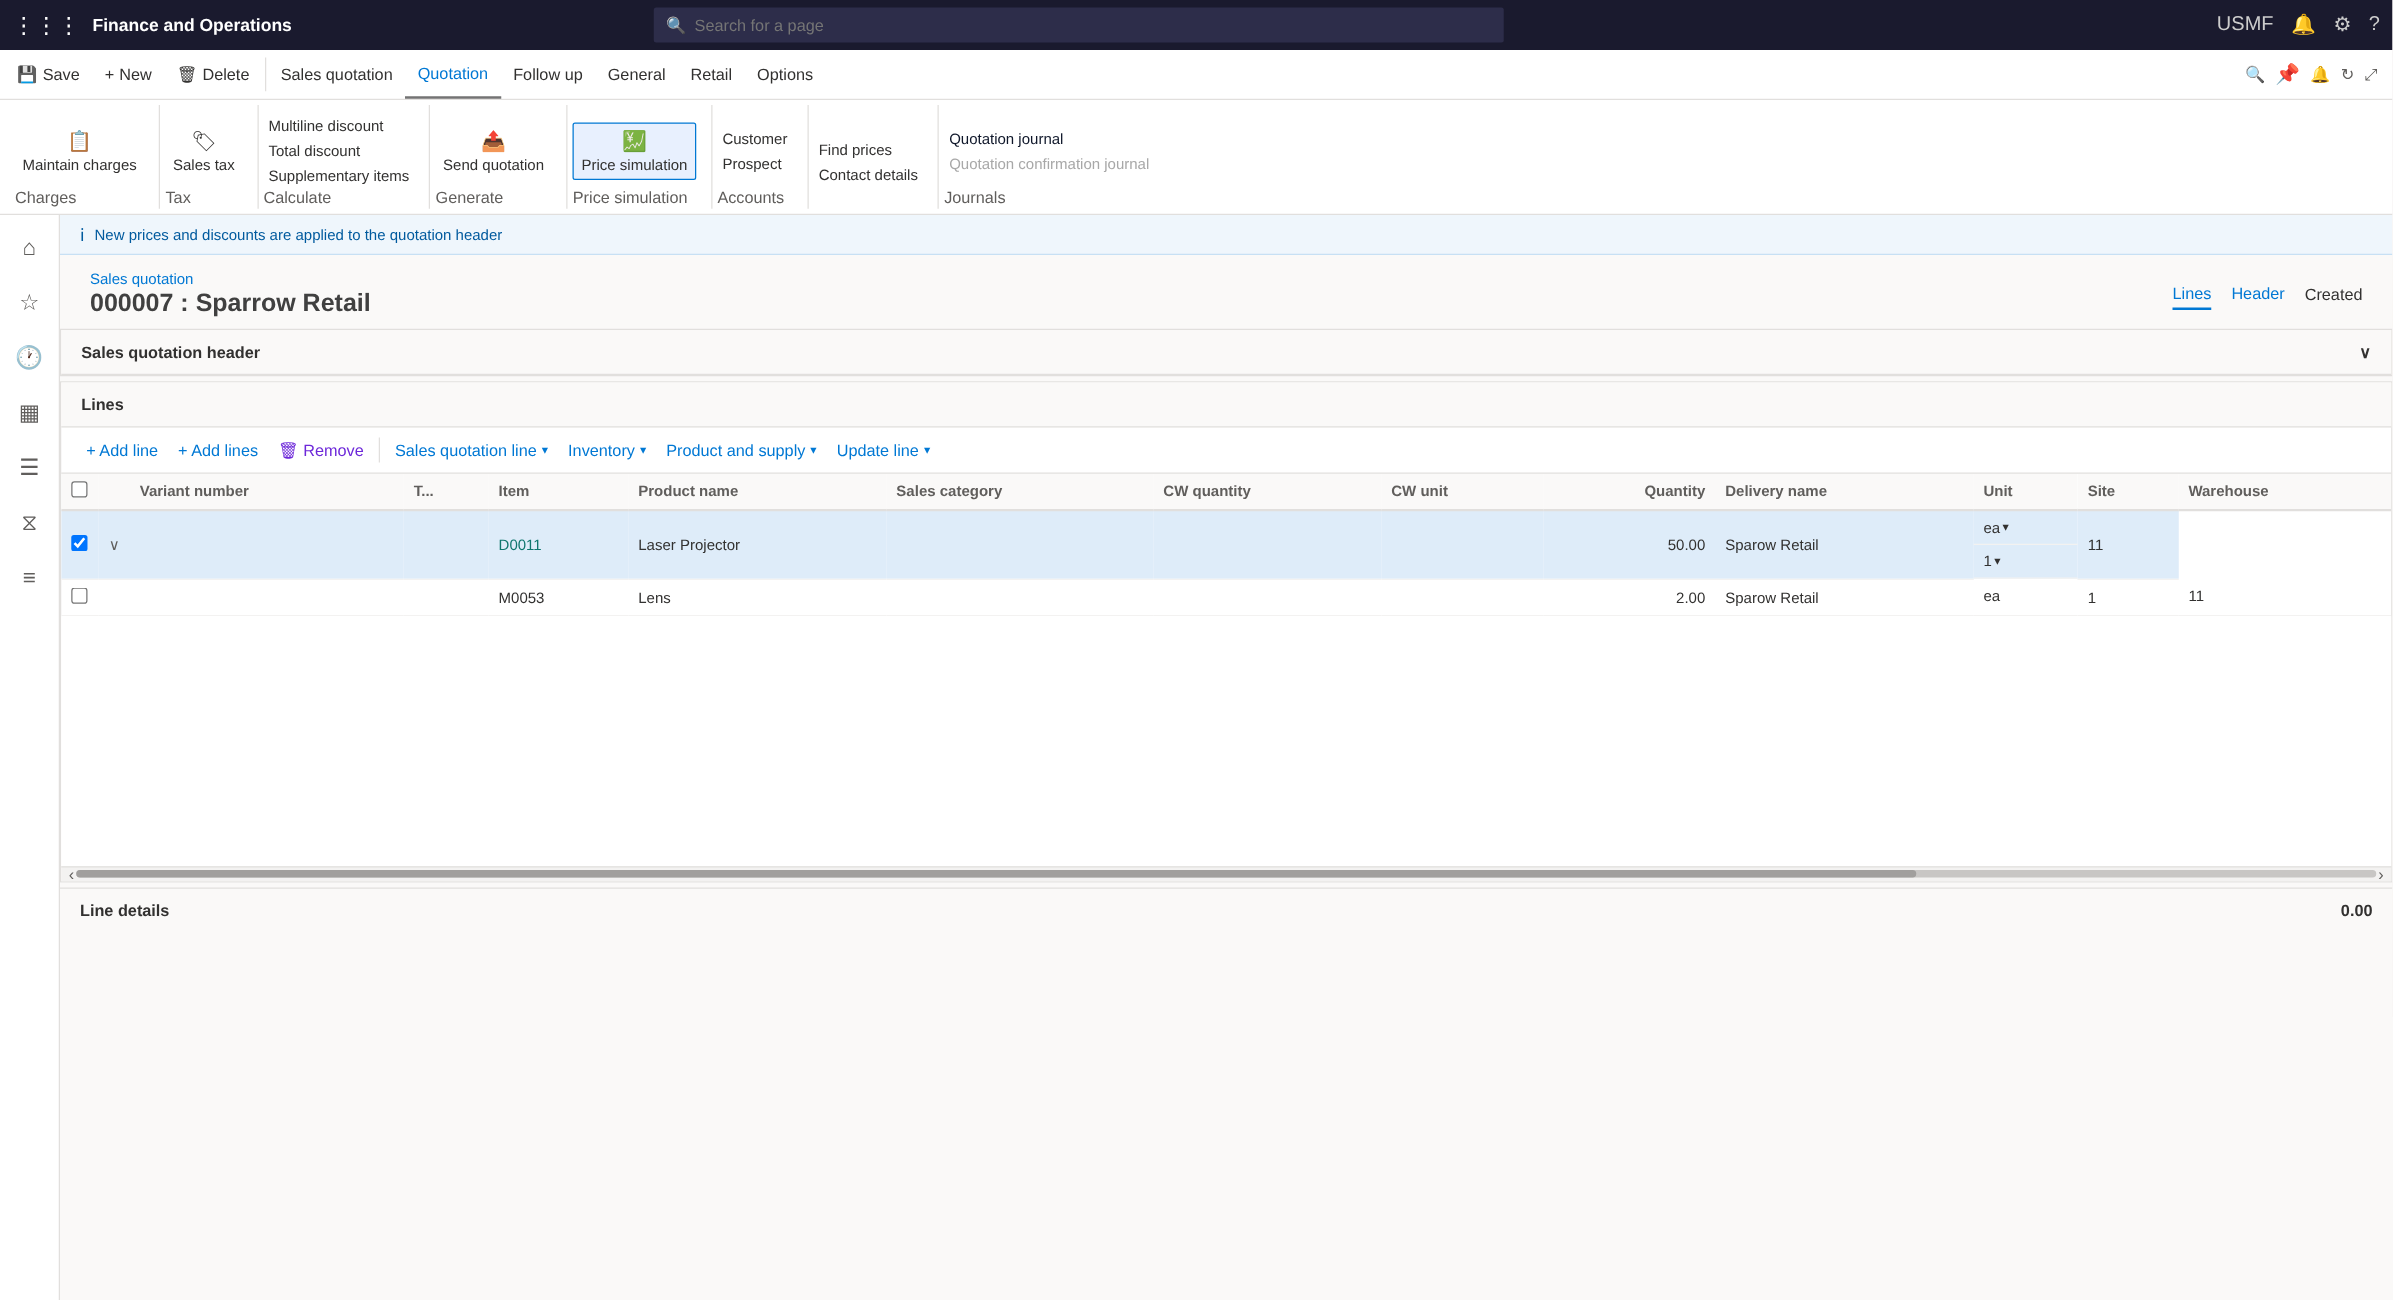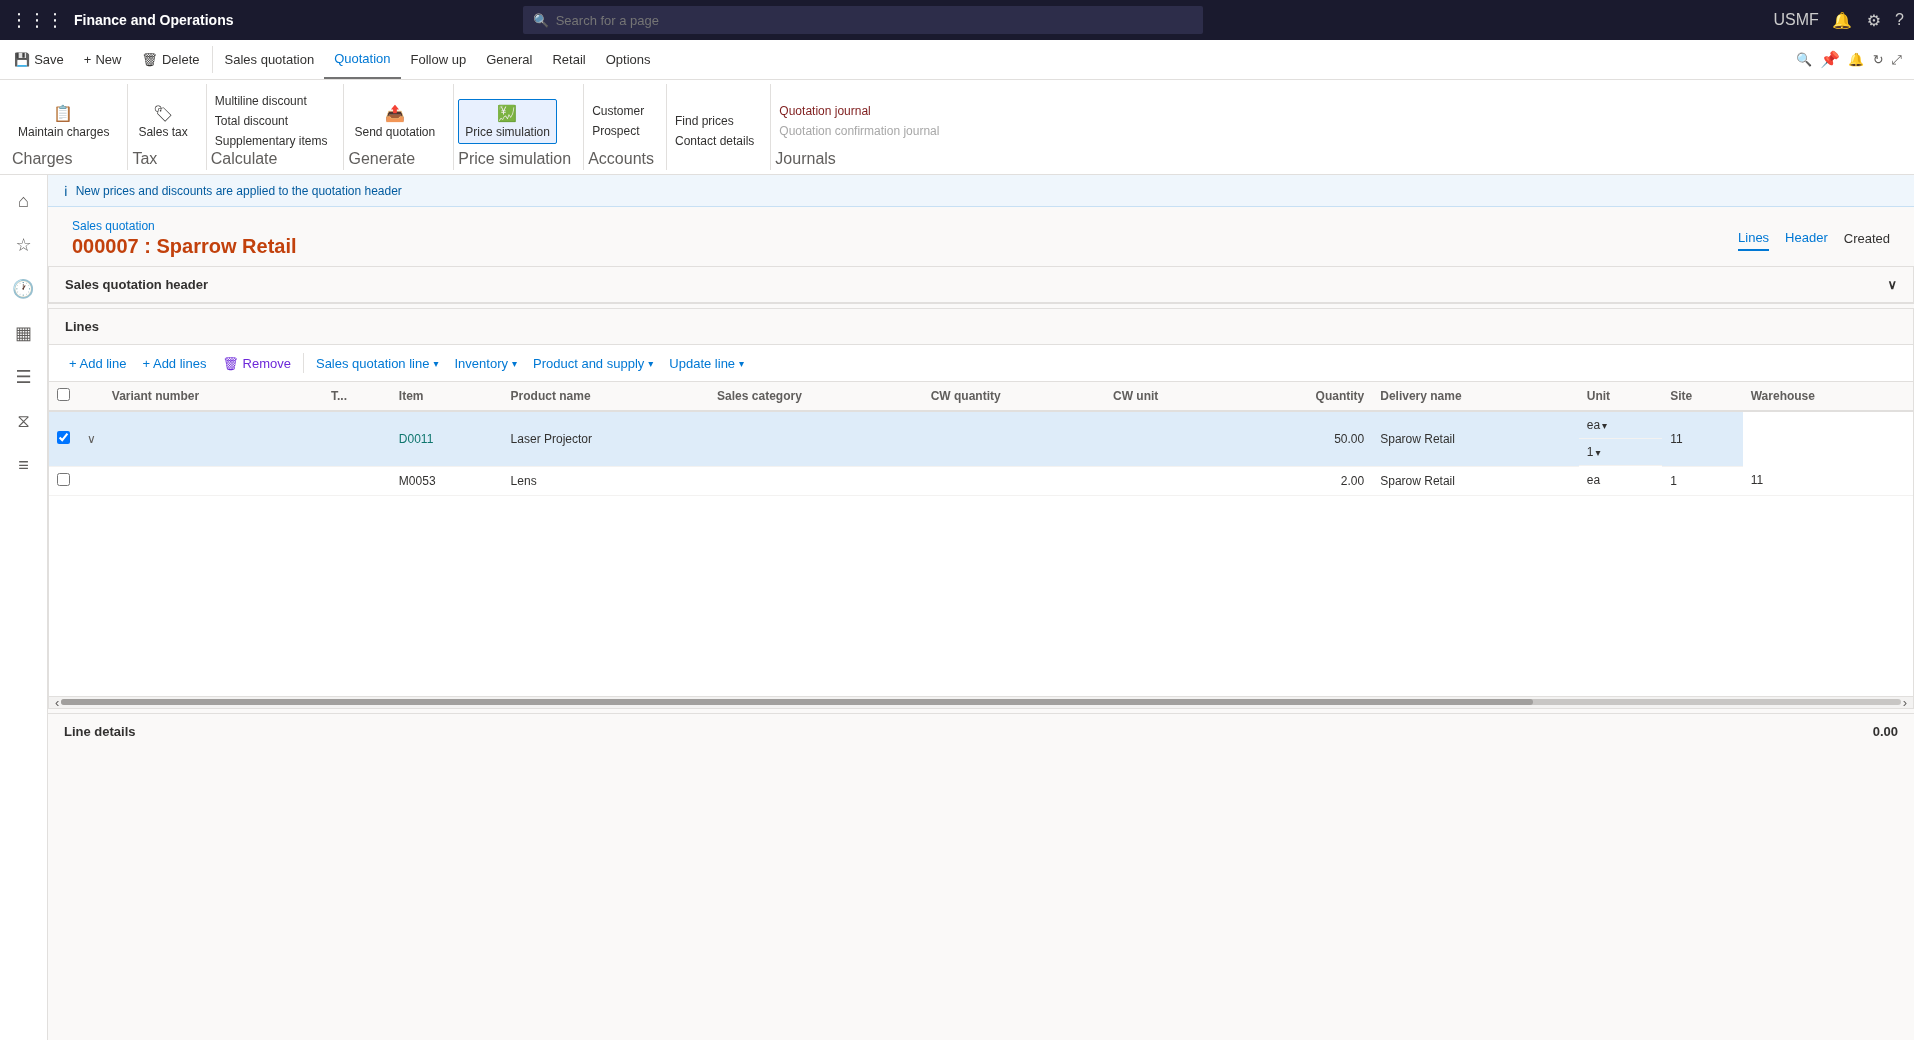--- a/index.html
+++ b/index.html
@@ -41,21 +41,21 @@
       background: #fff; border-bottom: 1px solid #e1dfdd;
       display: flex; align-items: stretch; min-height: 88px; padding: 4px 8px;
       position: relative;
     }
     .toolbar-group {
       display: flex; flex-direction: column; align-items: flex-start;
       border-right: 1px solid #e1dfdd; padding: 0 12px 0 4px; min-width: 60px;
     }
     .toolbar-group:last-child { border-right: none; }
     .toolbar-group-label {
-      font-size: 16px; color: #605e5c; margin-top: auto; padding-bottom: 2px; white-space: nowrap;
+      font-size: 13px; color: #605e5c; margin-top: auto; padding-bottom: 2px; white-space: nowrap;
     }
     .toolbar-group-items { display: flex; align-items: center; gap: 4px; flex: 1; padding-top: 8px; }
     .toolbar-item {
       display: flex; flex-direction: column; align-items: center;
       cursor: pointer; padding: 4px 6px; border-radius: 2px; font-size: 12px;
       color: #323130; min-width: 48px; text-align: center; white-space: nowrap;
     }
     .toolbar-item-icon { font-size: 16px; margin-bottom: 2px; }
     .toolbar-item-col { display: flex; flex-direction: column; gap: 2px; }
     .toolbar-item-sm {
@@ -88,21 +88,21 @@
       background: #eff6fc; border-bottom: 1px solid #c7e0f4;
       display: flex; align-items: center; gap: 8px; padding: 6px 16px; font-size: 12px; color: #005a9e;
     }
 
     
     .page-header {
       padding: 12px 24px 8px; display: flex; align-items: center; justify-content: space-between;
       background: #faf9f8;
     }
     .page-breadcrumb { font-size: 12px; color: #0078d4; cursor: pointer; margin-bottom: 2px; }
-    .page-title { font-size: 20px; font-weight: 600; color: #c2410c; }
+    .page-title { font-size: 20px; font-weight: 600; color: #404040; }
     .page-tabs { display: flex; align-items: center; gap: 16px; }
     .page-tab {
       font-size: 13px; color: #0078d4; cursor: pointer; padding: 4px 0;
       border-bottom: 2px solid transparent;
     }
     .page-tab.active { color: #0078d4; border-bottom: 2px solid #0078d4; }
     .page-tab.text { color: #323130; border-bottom: none; font-weight: normal; }
 
     
     .section {
@@ -300,21 +300,21 @@
           <span>Contact details</span>
         </div>
       </div>
     </div>
   </div>
 
   <div class="toolbar-group">
     <div class="toolbar-group-items">
       <div class="toolbar-item-col">
         <div class="toolbar-item-sm">
-          <span style="color:#7f1d1d;">Quotation journal</span>
+          <span style="color:#0f172a;">Quotation journal</span>
         </div>
         <div class="toolbar-item-sm">
           <span style="color:#a8a8a8;">Quotation confirmation journal</span>
         </div>
       </div>
     </div>
     <div class="toolbar-group-label">Journals</div>
   </div>
 </div>
 

